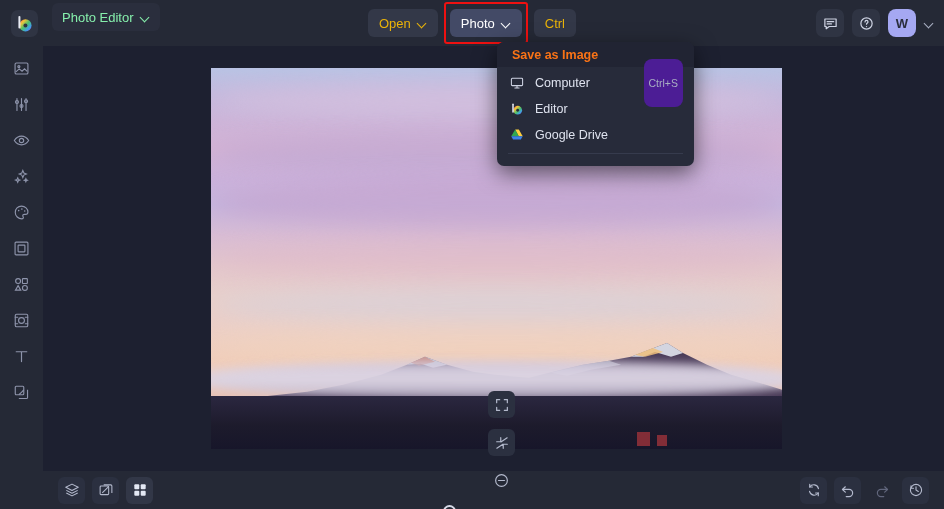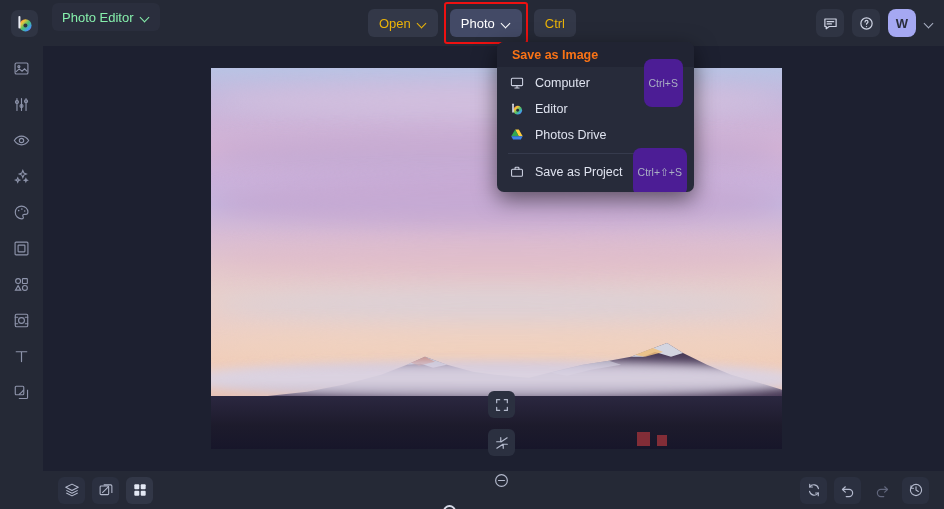--- a/index.html
+++ b/index.html
@@ -485,32 +485,22 @@
     </div>
 
     <div class="mrow">
       <span class="micon">
         <svg width="14" height="14" viewBox="0 0 16 16">
           <path d="M5.9 1.8h4.2l4.4 7.6H9.9z" fill="#ffcf3e"></path>
           <path d="M1.4 9.4L5.9 1.8l4.2 7.6z" fill="#31a851"></path>
           <path d="M1.4 9.4h13.1l-2.1 3.7H3.5z" fill="#3d82e8"></path>
         </svg>
       </span>
-      <span class="mlabel">Photos Drive</span>
+      <span class="mlabel">Google Drive</span>
     </div>
 
 
 
     <div class="mdiv"></div>
 
-    <div class="mrow">
-      <span class="micon">
-        <svg width="14" height="14" viewBox="0 0 16 16" fill="none" stroke="#cfd4e4" stroke-width="1.2">
-          <rect x="1.8" y="4.8" width="12.4" height="8" rx="1.2"></rect>
-          <path d="M5.8 4.8V3.4c0-.5.4-.9.9-.9h2.6c.5 0 .9.4.9.9v1.4" stroke-linecap="round"></path>
-        </svg>
-      </span>
-      <span class="mlabel">Save as Project</span>
-      <span class="kbd">Ctrl+⇧+S</span>
-    </div>
   </div>
 
 </div>
 
 </body></html>

